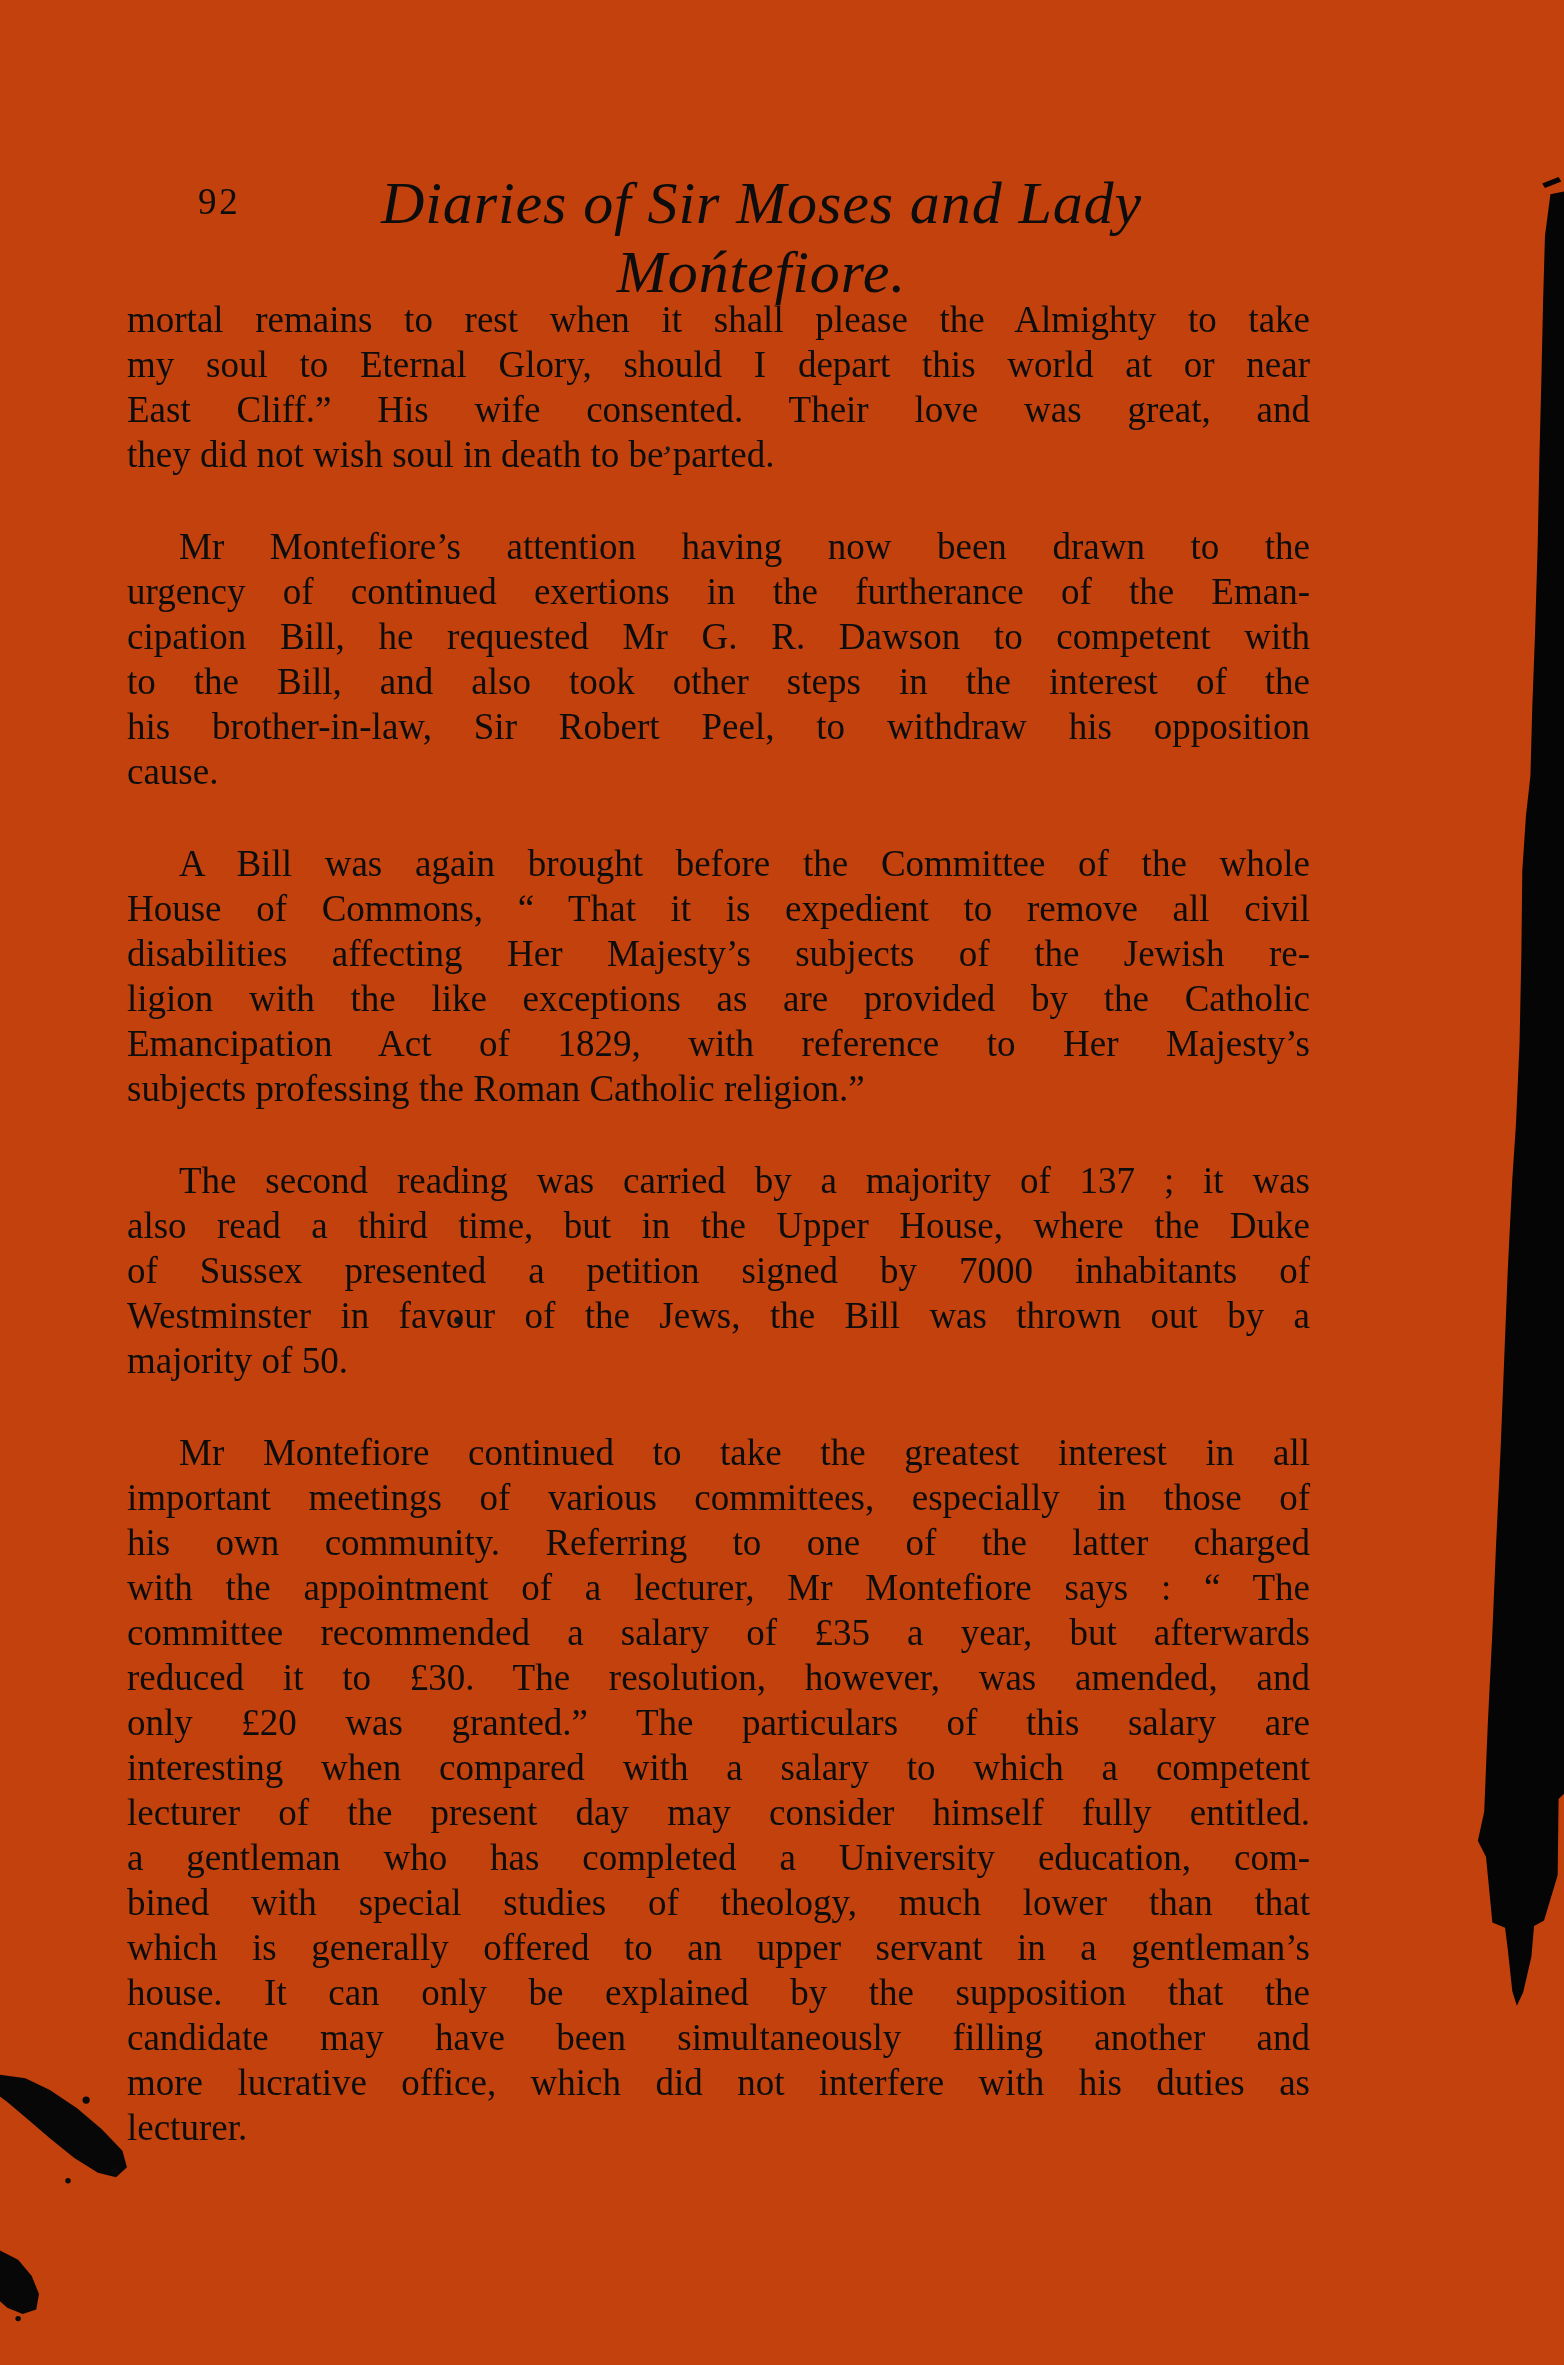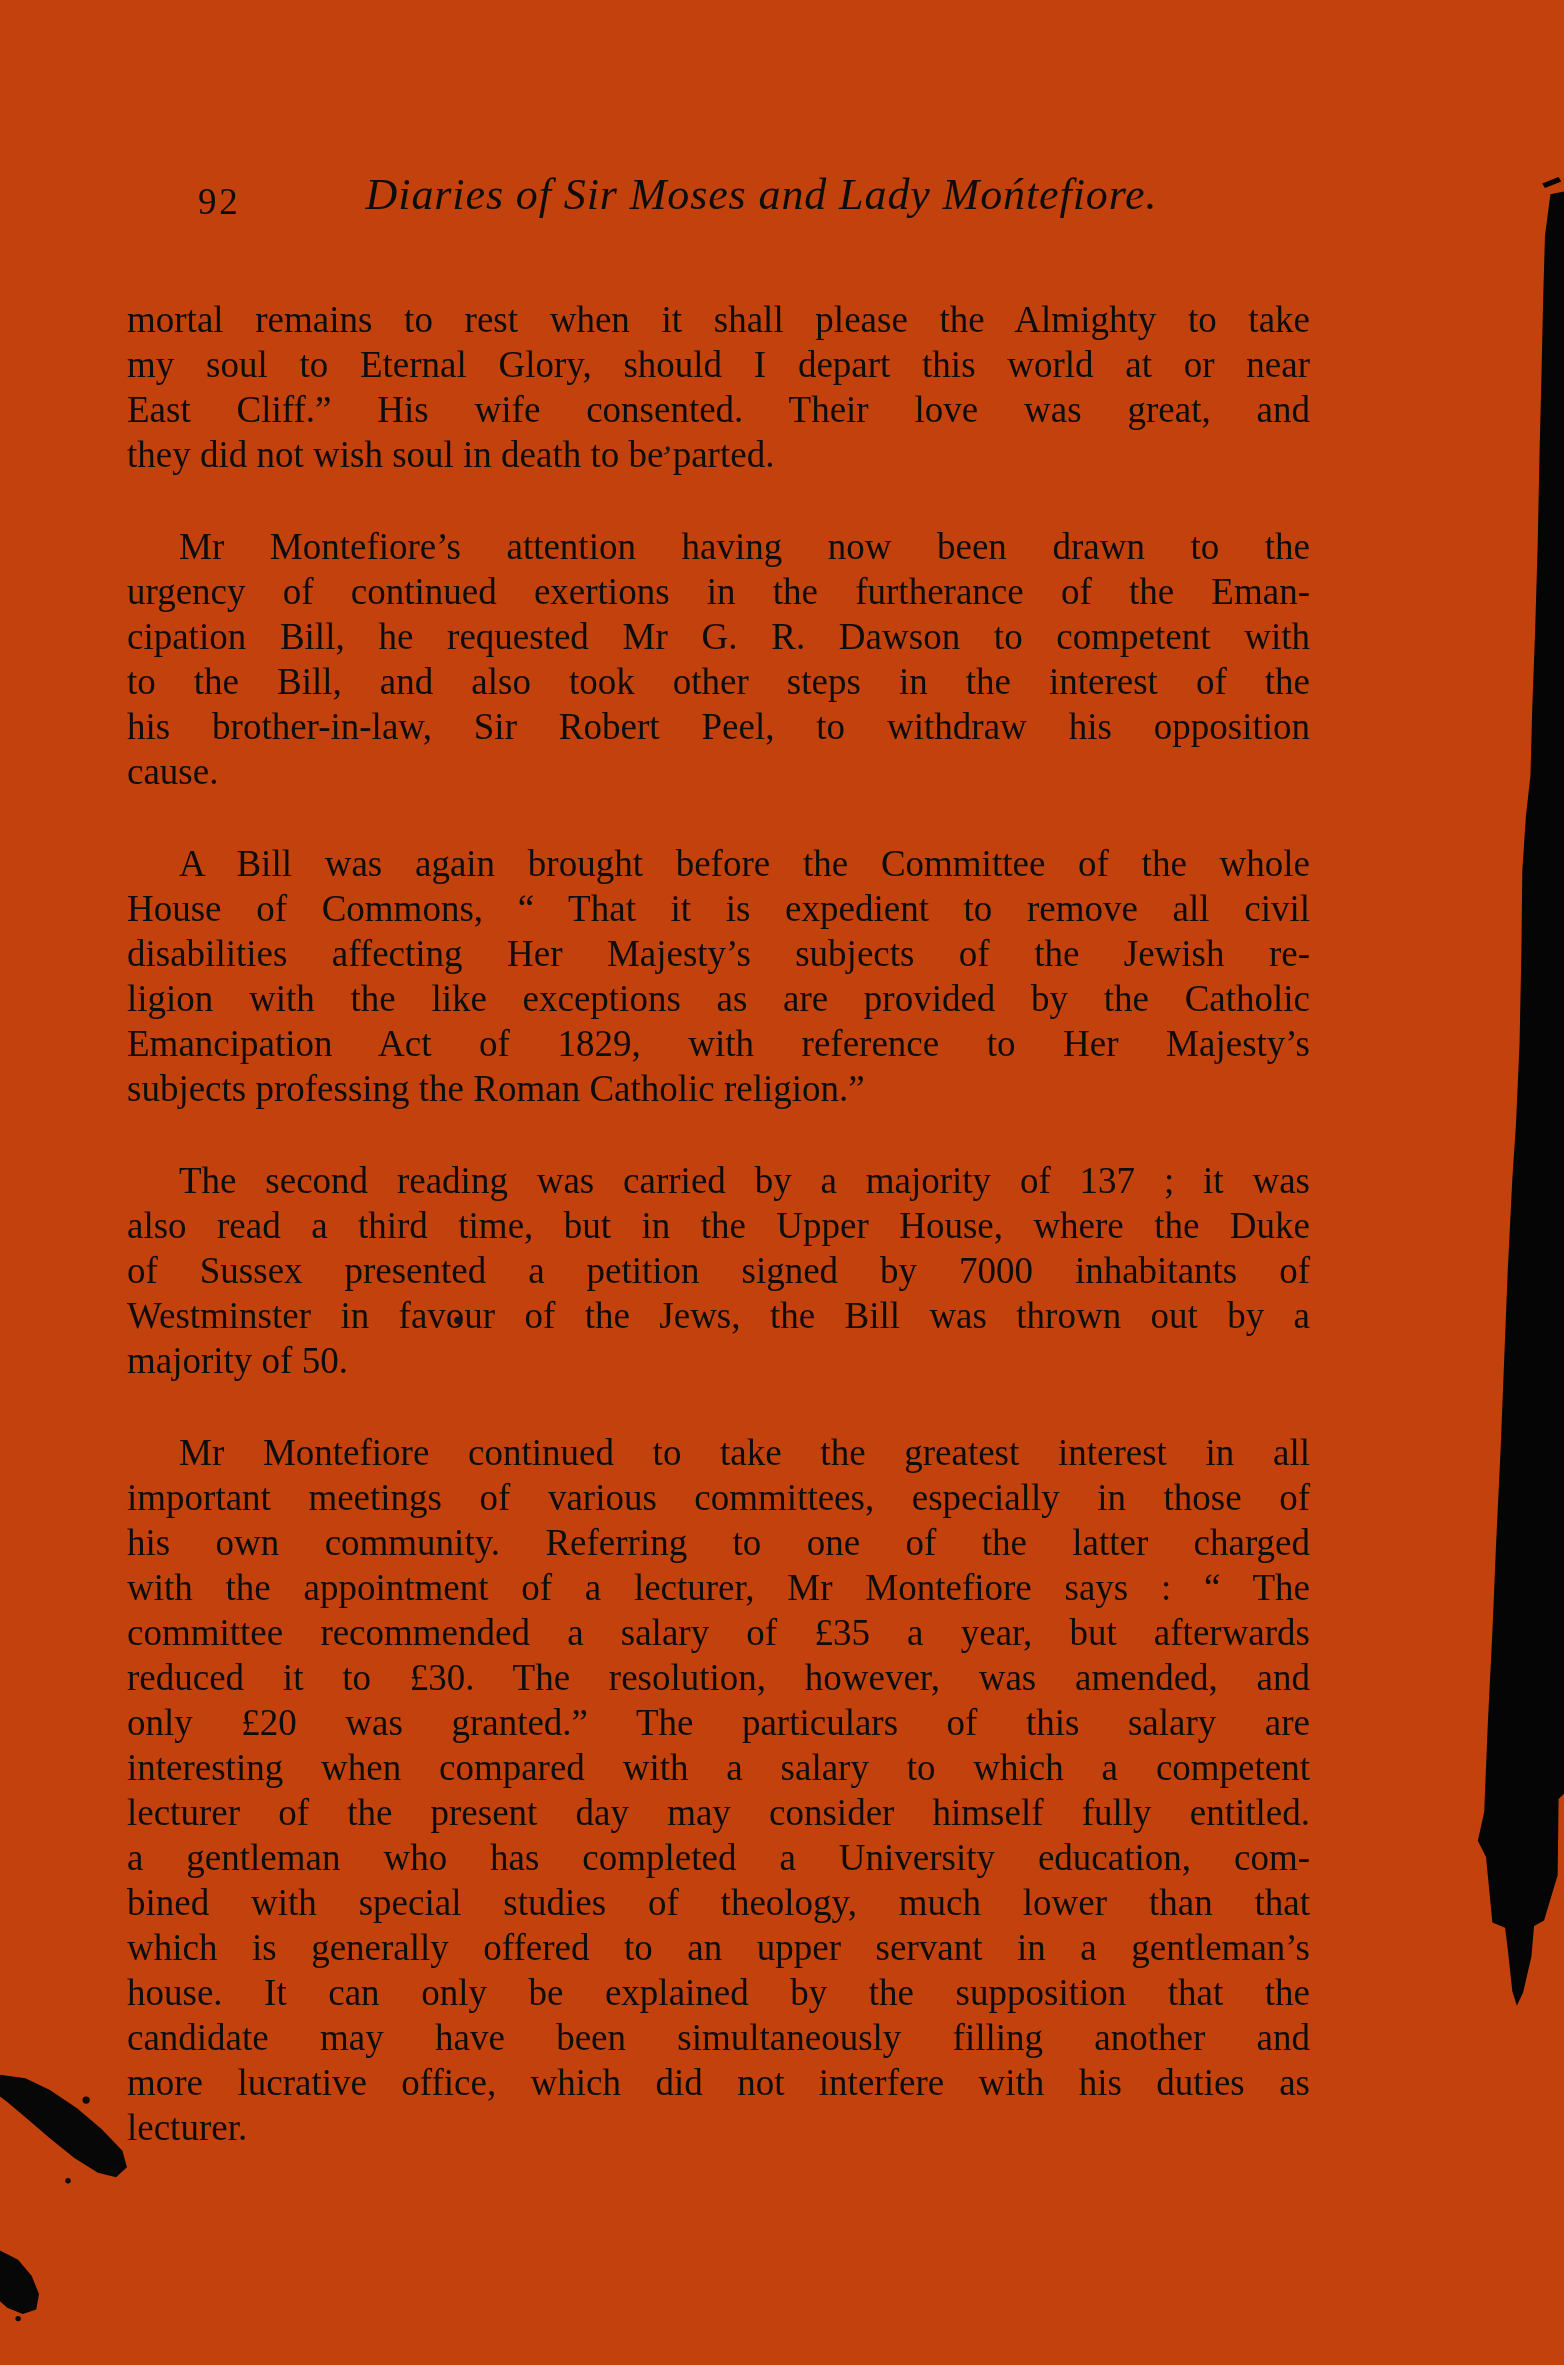--- a/index.html
+++ b/index.html
@@ -12,21 +12,21 @@
     overflow:hidden;
     margin:0 auto;
   }
   .running-header{position:absolute;left:127px;top:169px;width:1183px;height:73px;}
   .page-number{
     position:absolute;left:71px;top:11px;
     font-size:37px;letter-spacing:2.7px;
   }
   .header-title{
     position:absolute;left:190px;top:0;width:889px;
-    text-align:center;font-style:italic;font-size:44px;
+    text-align:center;font-style:italic;font-size:60px;
     letter-spacing:0.9px;
   }
   .text-block{
     position:absolute;left:127px;top:297px;width:1183px;
     font-size:37px;line-height:45px;
   }
   .paragraph{margin:0;padding:0;}
   .line{
     text-align:justify;
     text-align-last:justify;

